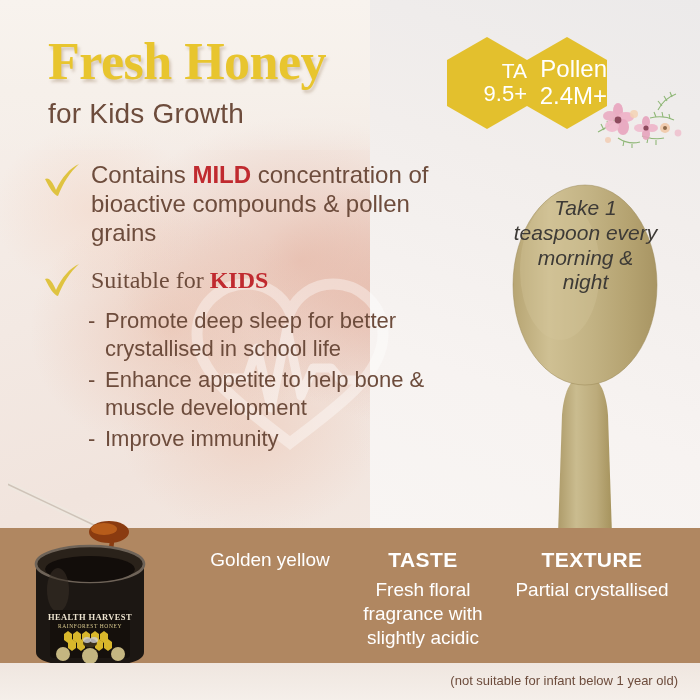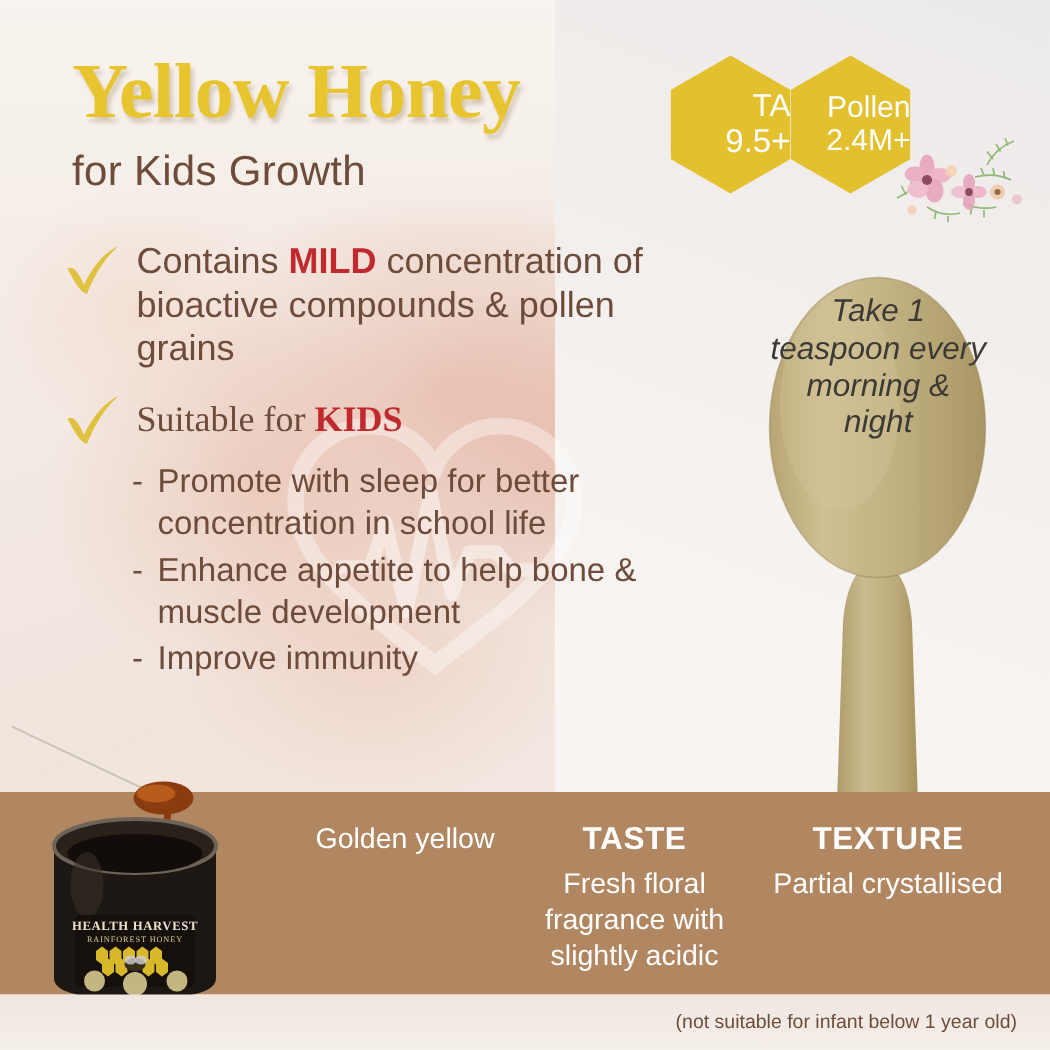--- a/index.html
+++ b/index.html
@@ -67,21 +67,21 @@
     clip-path:polygon(50% 0%, 100% 25%, 100% 75%, 50% 100%, 0% 75%, 0% 25%);
     display:flex; flex-direction:column;
     align-items:flex-end; justify-content:center;
     color:#ffffff;
     line-height:1.12;
   }
   .hex span { display:block; font-size:21px; }
   .hex .l2 { font-size:22px; }
   #hex-ta { left:447px; top:37px; }
   #hex-pollen { left:527px; top:37px; }
-  #hex-pollen span { font-size:20px; }
+  #hex-pollen span { font-size:24px; }
 
   
   .floral { position:absolute; left:588px; top:88px; width:105px; height:68px; }
 
   
   .check {
     position:absolute; width:40px; height:34px;
   }
   #check-1 { left:42px; top:163px; }
   #check-2 { left:42px; top:263px; }
@@ -163,21 +163,21 @@
 
   <div class="bg-photo"></div>
   <div class="bg-topwash"></div>
   <div class="bg-rightwash"></div>
 
   <svg class="bg-heart" viewBox="0 0 210 190">
     <path d="M105 175 C60 140 12 108 12 66 C12 36 36 16 62 16 C82 16 98 28 105 44 C112 28 128 16 148 16 C174 16 198 36 198 66 C198 108 150 140 105 175 Z" fill="none" stroke="#ffffff" stroke-width="11" opacity="0.75"></path>
     <path d="M42 110 L62 110 L72 80 L86 140 L102 60 L116 128 L128 100 L146 100 L156 112 L176 112" fill="none" stroke="#ffffff" stroke-width="9" stroke-linecap="round" stroke-linejoin="round" opacity="0.9"></path>
   </svg>
 
-  <div class="title">Yellow Honey</div>
+  <div class="title">Fresh Honey</div>
   <div class="subtitle">for Kids Growth</div>
 
   <div class="hex" id="hex-ta">
     <span>TA</span>
     <span class="l2">9.5+</span>
   </div>
   <div class="hex" id="hex-pollen">
     <span>Pollen</span>
     <span class="l2">2.4M+</span>
   </div>
@@ -237,21 +237,21 @@
   <div class="bullet-main" id="bullet-1">
     <span>Contains </span><b>MILD</b><span> concentration of bioactive compounds &amp; pollen grains</span>
   </div>
 
   <div class="bullet-main" id="bullet-2">
     <span>Suitable for </span><b>KIDS</b>
   </div>
 
   <div class="sub-bullet" id="sub-1">
     <span class="dash">-</span>
-    <span class="txt">Promote with sleep for better concentration in school life</span>
+    <span class="txt">Promote deep sleep for better crystallised in school life</span>
   </div>
   <div class="sub-bullet" id="sub-2">
     <span class="dash">-</span>
     <span class="txt">Enhance appetite to help bone &amp; muscle development</span>
   </div>
   <div class="sub-bullet" id="sub-3">
     <span class="dash">-</span>
     <span class="txt">Improve immunity</span>
   </div>
 

